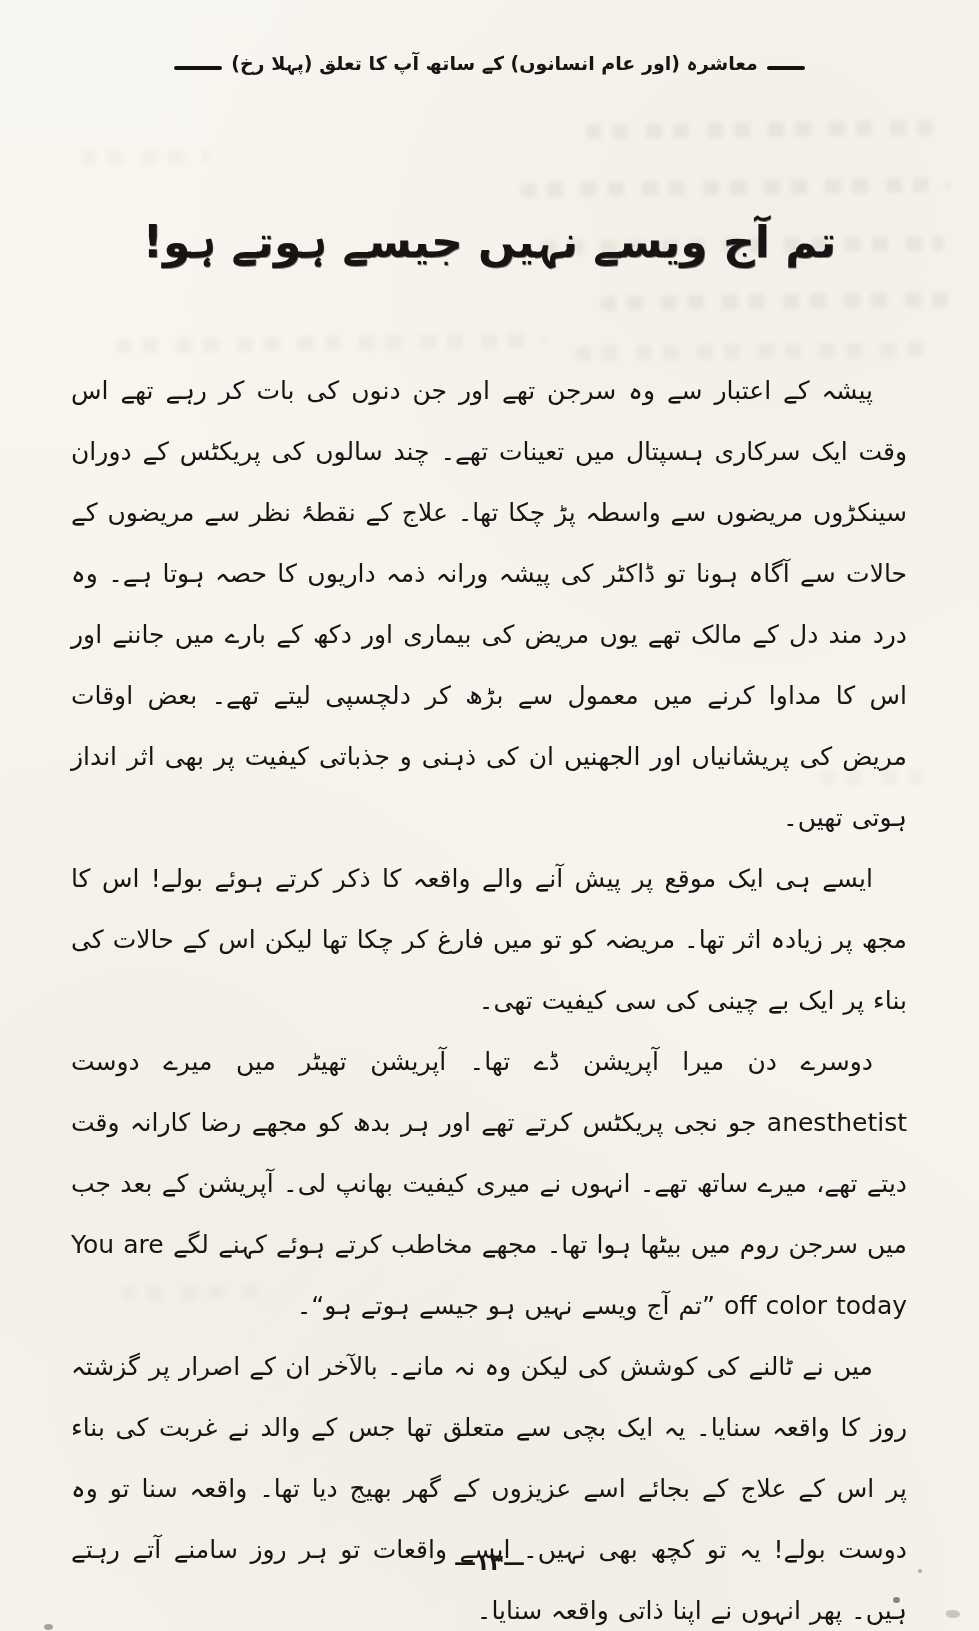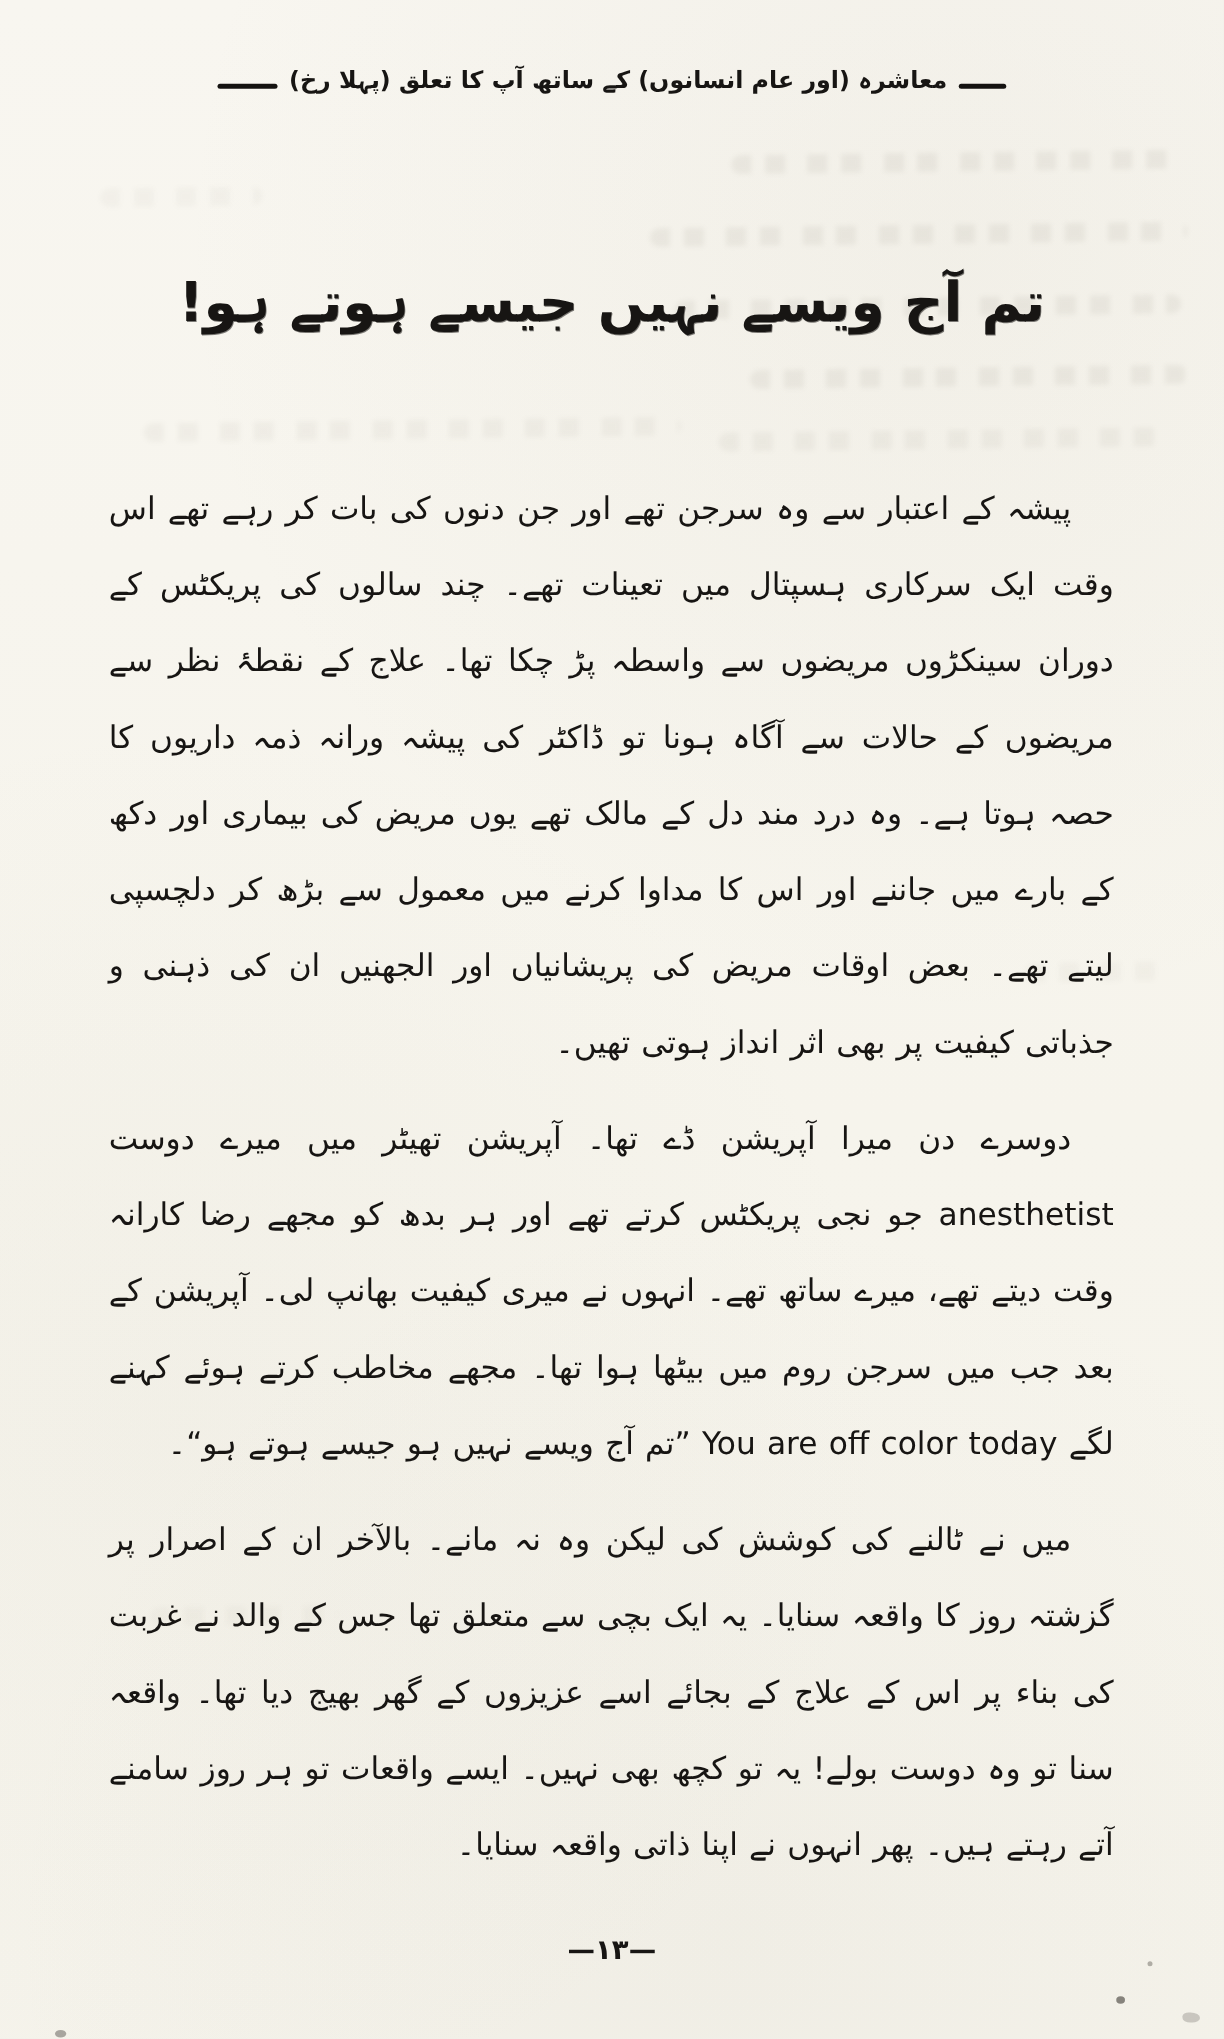--- a/index.html
+++ b/index.html
@@ -72,21 +72,21 @@
     top: 360px;
     right: 72px;
     width: 836px;
     direction: rtl;
     text-align: justify;
     font-size: 25px;
     line-height: 61px;
     word-spacing: 1px;
   }
   .body-text p {
-    margin: 16px;
+    margin: 0;
     text-indent: 34px;
   }
 
   
   .page-number {
     position: absolute;
     top: 1548px;
     left: 0;
     right: 0;
     text-align: center;
@@ -135,20 +135,21 @@
   <header class="running-head">
     <span class="head-rule left"></span>
     <span class="head-text">معاشرہ (اور عام انسانوں) کے ساتھ آپ کا تعلق (پہلا رخ)</span>
     <span class="head-rule right"></span>
   </header>
 
   <h1 class="chapter-title">تم آج ویسے نہیں جیسے ہوتے ہو!</h1>
 
   <main class="body-text">
     <p>پیشہ کے اعتبار سے وہ سرجن تھے اور جن دنوں کی بات کر رہے تھے اس وقت ایک سرکاری ہسپتال میں تعینات تھے۔ چند سالوں کی پریکٹس کے دوران سینکڑوں مریضوں سے واسطہ پڑ چکا تھا۔ علاج کے نقطۂ نظر سے مریضوں کے حالات سے آگاہ ہونا تو ڈاکٹر کی پیشہ ورانہ ذمہ داریوں کا حصہ ہوتا ہے۔ وہ درد مند دل کے مالک تھے یوں مریض کی بیماری اور دکھ کے بارے میں جاننے اور اس کا مداوا کرنے میں معمول سے بڑھ کر دلچسپی لیتے تھے۔ بعض اوقات مریض کی پریشانیاں اور الجھنیں ان کی ذہنی و جذباتی کیفیت پر بھی اثر انداز ہوتی تھیں۔</p>
+    <p>ایسے ہی ایک موقع پر پیش آنے والے واقعہ کا ذکر کرتے ہوئے بولے! اس کا مجھ پر زیادہ اثر تھا۔ مریضہ کو تو میں فارغ کر چکا تھا لیکن اس کے حالات کی بناء پر ایک بے چینی کی سی کیفیت تھی۔</p>
     <p>دوسرے دن میرا آپریشن ڈے تھا۔ آپریشن تھیٹر میں میرے دوست anesthetist جو نجی پریکٹس کرتے تھے اور ہر بدھ کو مجھے رضا کارانہ وقت دیتے تھے، میرے ساتھ تھے۔ انہوں نے میری کیفیت بھانپ لی۔ آپریشن کے بعد جب میں سرجن روم میں بیٹھا ہوا تھا۔ مجھے مخاطب کرتے ہوئے کہنے لگے You are off color today ”تم آج ویسے نہیں ہو جیسے ہوتے ہو“۔</p>
     <p>میں نے ٹالنے کی کوشش کی لیکن وہ نہ مانے۔ بالآخر ان کے اصرار پر گزشتہ روز کا واقعہ سنایا۔ یہ ایک بچی سے متعلق تھا جس کے والد نے غربت کی بناء پر اس کے علاج کے بجائے اسے عزیزوں کے گھر بھیج دیا تھا۔ واقعہ سنا تو وہ دوست بولے! یہ تو کچھ بھی نہیں۔ ایسے واقعات تو ہر روز سامنے آتے رہتے ہیں۔ پھر انہوں نے اپنا ذاتی واقعہ سنایا۔</p>
 
   </main>
 
   <footer class="page-number">
     <span>—</span><span>۱۳</span><span>—</span>
   </footer>
 
   <span class="speck" style="top:1597px; left:893px; width:7px; height:6px; opacity:0.65;"></span>

